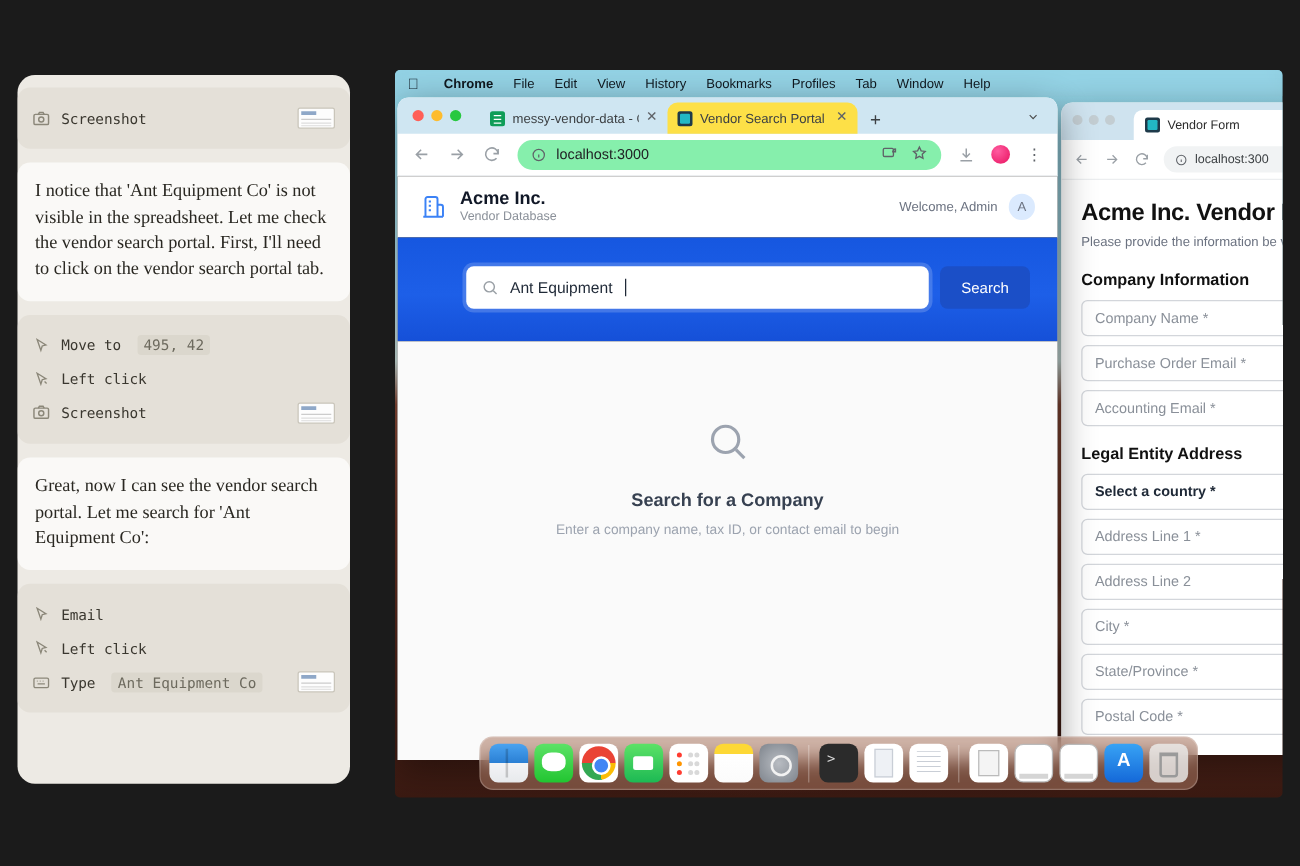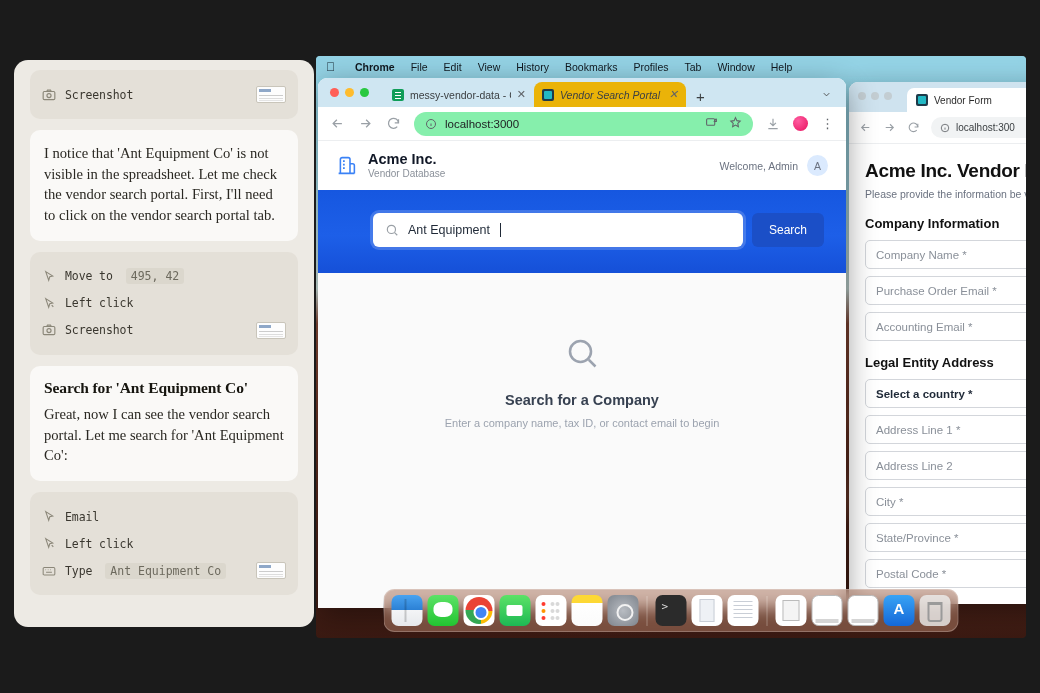--- a/index.html
+++ b/index.html
@@ -6,24 +6,24 @@
   html, body {
     width: 1040px; height: 693px; overflow: hidden;
     background: #1b1b1b;
     font-family: "Liberation Sans", sans-serif;
   }
   .root { position: relative; width: 1040px; height: 693px; background: #1b1b1b; }
 
   
   .sidebar {
     position: absolute; left: 14px; top: 60px;
-    width: 300px; height: 567px;
+    width: 266px; height: 567px;
     background: #edeae4;
     border-radius: 14px;
-    padding: 10px 16px;
+    padding: 10px 0;
     overflow: hidden;
   }
   .card {
     border-radius: 10px;
     margin-bottom: 11px;
     padding: 11px 12px;
   }
   .card.action { background: #e4e0d8; }
   .card.thought { background: #faf9f7; padding: 13px 14px 15px; }
 
@@ -194,21 +194,21 @@
   }
   .lights { display: flex; gap: 6px; position: absolute; left: 12px; top: 10px; }
   .lights i { width: 9px; height: 9px; border-radius: 50%; display: block; }
   .l-red { background: #ff5f57; } .l-yel { background: #febc2e; } .l-grn { background: #28c840; }
   .tab {
     height: 25px; display: flex; align-items: center; gap: 6px;
     padding: 0 8px; border-radius: 8px 8px 0 0;
     font-size: 10.5px; color: #3c4043;
   }
   .tab.inactive { margin-left: 58px; width: 150px; background: transparent; }
-  .tab.active { background: #eab308; width: 152px; font-style: italic; }
+  .tab.active { background: #fde047; width: 152px; }
   .tab .lbl { overflow: hidden; text-overflow: clip; white-space: nowrap; flex: 1; }
   .tab .x { color: #5f6368; font-size: 11px; line-height: 1; }
   .fav-sheets {
     width: 12px; height: 12px; flex: none; border-radius: 2px;
     background: #0f9d58; position: relative;
   }
   .fav-sheets::after {
     content:""; position:absolute; left:3px; top:3px; width:6px; height:1.5px;
     background:#fff; box-shadow: 0 3px 0 #fff, 0 6px 0 #fff;
   }
@@ -388,21 +388,20 @@
               <circle cx="12" cy="13" r="3.5"></circle>
               <path d="M8 6l1.5-2.5h5L16 6"></path>
             </svg>
         </span>
         <span class="act-label">Screenshot</span>
         <span class="thumb"></span>
       </div>
     </div>
 
     <div class="card thought">
-      <div class="th-title">Search for 'Ant Equipment Co'</div>
       <div class="th-body">Great, now I can see the vendor search portal. Let me search for 'Ant Equipment Co':</div>
     </div>
 
     <div class="card action">
       <div class="act-row">
         <span class="act-ico">
           <svg width="13" height="13" viewBox="0 0 24 24" fill="none" stroke="currentColor" stroke-width="2">
               <path d="M5 3l13 8-5.5 1.5L10.5 19z"></path>
             </svg>
         </span>

